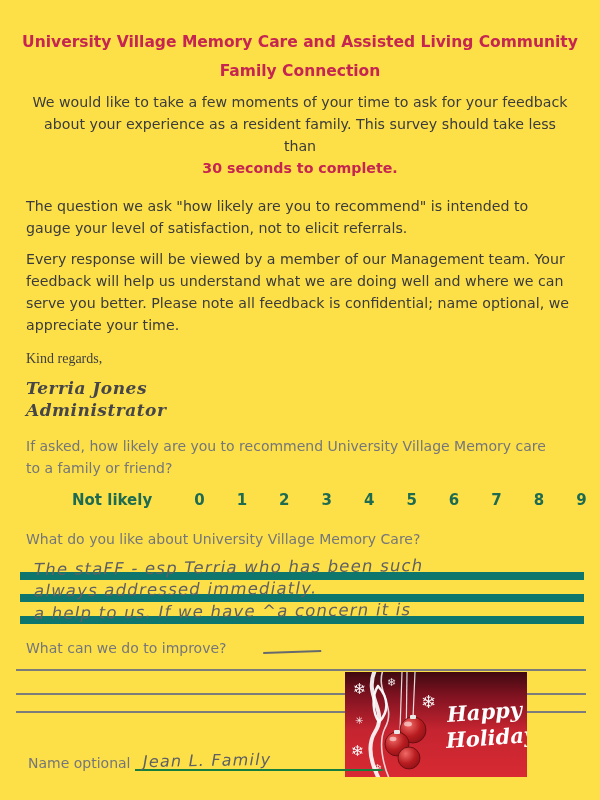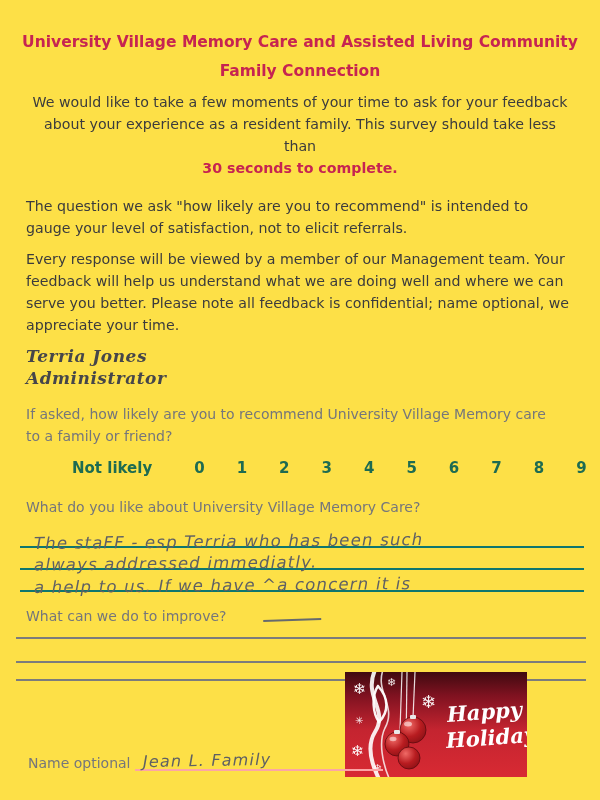--- a/index.html
+++ b/index.html
@@ -86,21 +86,21 @@
   .hand {
     font-family:"DejaVu Sans", sans-serif;
     font-style:italic;
     color:#5f6064;
     letter-spacing:1.2px;
   }
   .answer-block { margin:8px 16px 0 20px; }
   .ruled {
     position:relative;
     height:22px;
-    border-bottom:2px solid #0f766e;
+    border-bottom:8px solid #0f766e;
     text-decoration:underline;
   }
   .ruled .hand {
     position:absolute;
     left:14px; bottom:-5px;
     font-size:16.5px;
     white-space:nowrap;
     transform:rotate(-0.6deg);
   }
   .improve-row { margin-top:13px; display:flex; align-items:baseline; }
@@ -128,21 +128,21 @@
     left:28px; top:750px;
     display:flex;
     align-items:flex-end;
   }
   .name-label { color:#75767b; font-size:14px; }
   .name-line {
     display:inline-block;
     position:relative;
     width:248px;
     margin-left:4px;
-    border-bottom:2px solid #fca5a5;
+    border-bottom:2px solid #15803d;
   }
   .name-line .hand {
     display:block;
     font-size:16px;
     padding:0 0 0 8px;
     transform:rotate(-1deg);
     white-space:nowrap;
   }
 </style>
 </head>
@@ -156,20 +156,21 @@
   </h1>
 
   <p class="intro">
     <span>We would like to take a few moments of your time to ask for your feedback about your experience as a resident family. This survey should take less than</span><br>
     <span class="highlight">30 seconds to complete.</span>
   </p>
 
   <p class="body-p">The question we ask "how likely are you to recommend" is intended to gauge your level of satisfaction, not to elicit referrals.</p>
   <p class="body-p">Every response will be viewed by a member of our Management team. Your feedback will help us understand what we are doing well and where we can serve you better. Please note all feedback is confidential; name optional, we appreciate your time.</p>
 
+  <p class="salutation">Kind regards,</p>
 
   <div class="signature">
     <div>Terria Jones</div>
     <div>Administrator</div>
   </div>
 
   <p class="question" style="margin-top:14px;">If asked, how likely are you to recommend University Village Memory care to a family or friend?</p>
 
   <div class="rating-row">
     <span class="scale-label">Not likely</span>

